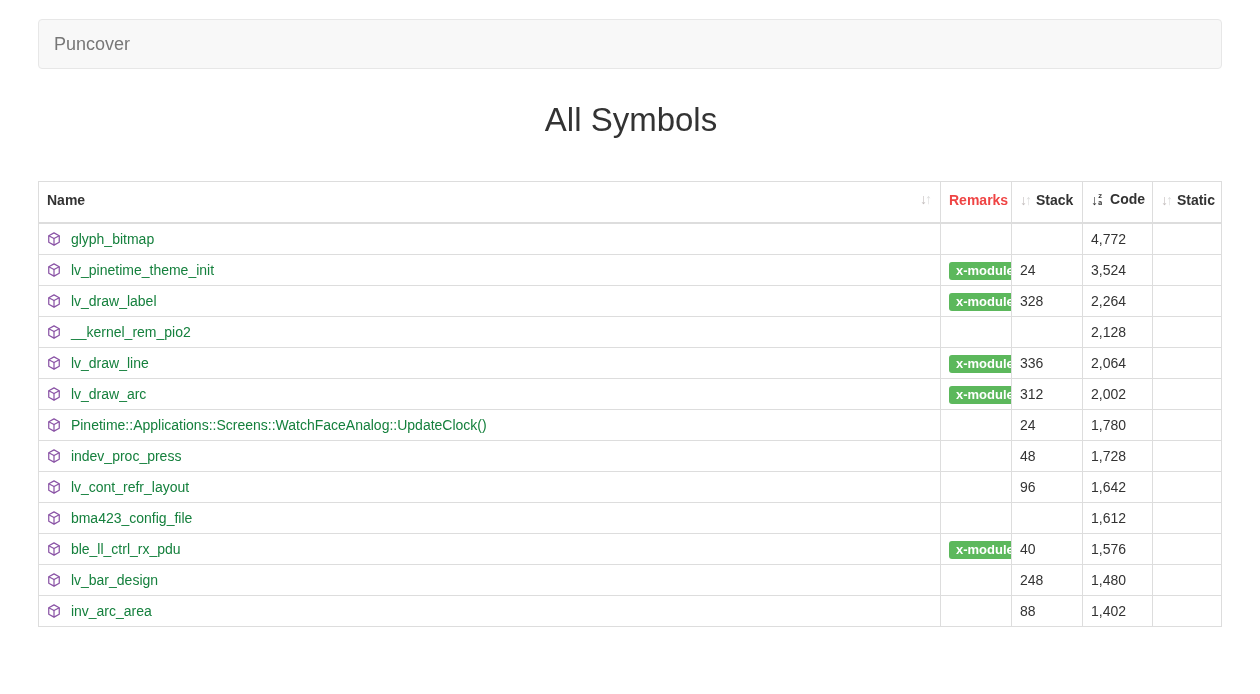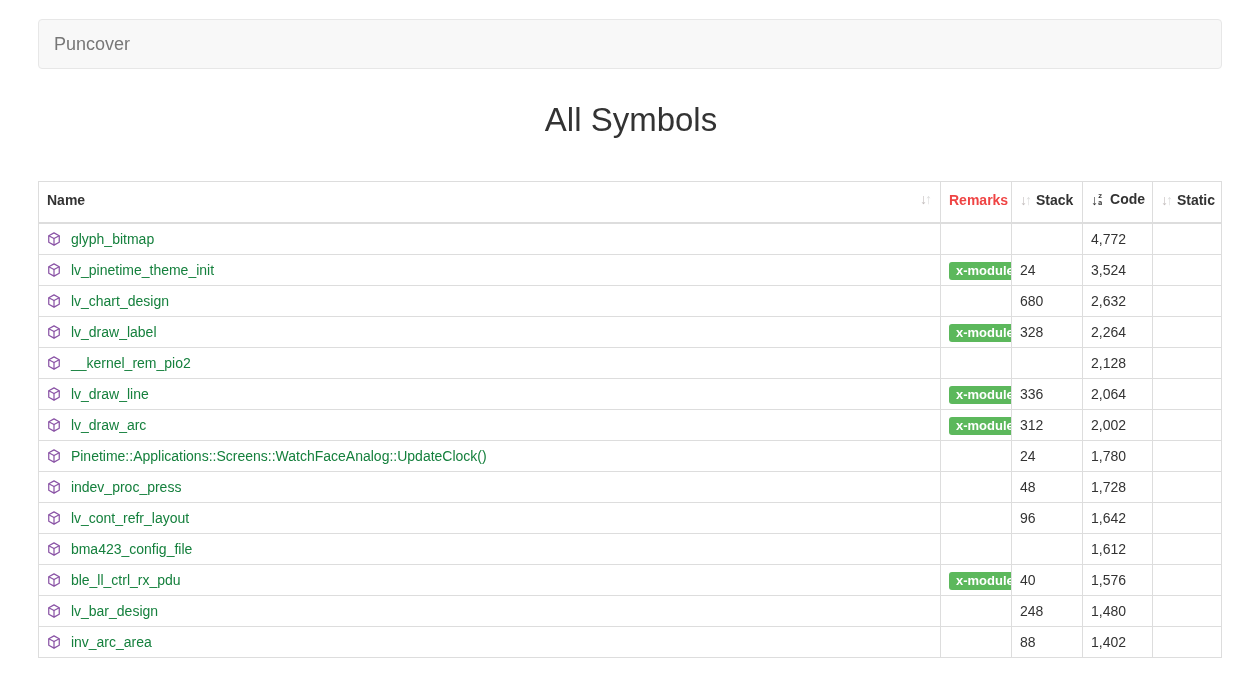--- a/index.html
+++ b/index.html
@@ -202,36 +202,20 @@
       </span>
       <a href="#">lv_pinetime_theme_init</a>
     </td>
     <td class="remarks-cell"><span class="remark-badge">x-module</span></td>
     <td class="num">24</td>
     <td class="num">3,524</td>
     <td class="num"></td>
   </tr>
 
 
-  <tr>
-    <td class="name-cell">
-      <span class="cube-icon">
-        <svg width="14" height="14" viewBox="0 0 16 16" fill="none" stroke="#8952a5" stroke-width="1.4" stroke-linejoin="round">
-          <path d="M8 1 L14 4.2 L14 11.8 L8 15 L2 11.8 L2 4.2 Z"></path>
-          <path d="M2 4.2 L8 7.4 L14 4.2"></path>
-          <path d="M8 7.4 L8 15"></path>
-        </svg>
-      </span>
-      <a href="#">lv_chart_design</a>
-    </td>
-    <td class="remarks-cell"></td>
-    <td class="num">680</td>
-    <td class="num">2,632</td>
-    <td class="num"></td>
-  </tr>
 
   <tr>
     <td class="name-cell">
       <span class="cube-icon">
         <svg width="14" height="14" viewBox="0 0 16 16" fill="none" stroke="#8952a5" stroke-width="1.4" stroke-linejoin="round">
           <path d="M8 1 L14 4.2 L14 11.8 L8 15 L2 11.8 L2 4.2 Z"></path>
           <path d="M2 4.2 L8 7.4 L14 4.2"></path>
           <path d="M8 7.4 L8 15"></path>
         </svg>
       </span>

